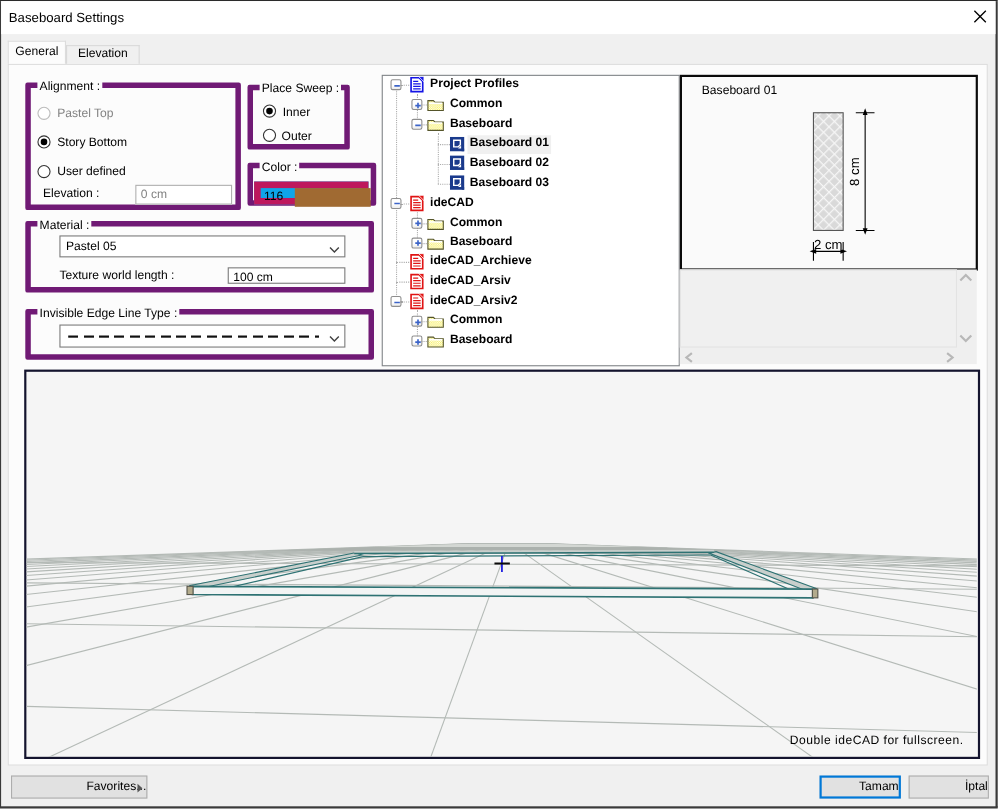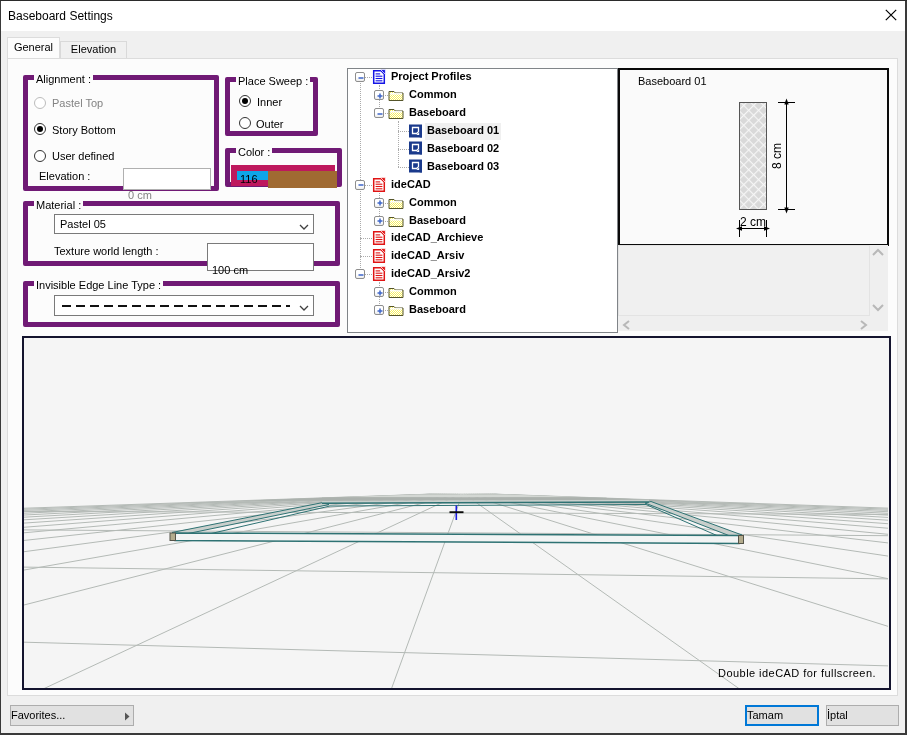--- a/index.html
+++ b/index.html
@@ -11,33 +11,33 @@
 .tab { position:absolute; font-size:11px; color:#000; text-align:center; }
 #tab1 { left:7px; top:37px; width:53px; height:21px; background:#fcfcfc; border:1px solid #dcdcdc; border-bottom:none; z-index:3; line-height:19px; }
 #tab2 { left:60px; top:41px; width:67px; height:17px; background:#f0f0f0; border:1px solid #d9d9d9; border-bottom:none; z-index:2; line-height:15px; }
 .grp { position:absolute; border:5px solid #701a75; border-radius:2px; }
 .grp > b { position:absolute; top:-7px; left:6px; background:#fcfcfc; font-weight:normal; font-size:11px; padding:0 2px; white-space:nowrap; }
 .radio { position:absolute; width:12px; height:12px; border-radius:50%; border:1px solid #333; background:#fff; }
 .radio.sel::after { content:""; position:absolute; left:2px; top:2px; width:6px; height:6px; border-radius:50%; background:#000; }
 .radio.dis { border-color:#bcbcbc; }
 .lbl { position:absolute; font-size:11px; color:#000; white-space:nowrap; }
 .lbl.gray { color:#838383; }
-.input { position:absolute; background:#fff; border:1px solid #7a7a7a; font-size:11px; padding:20px 0 0 4px; }
+.input { position:absolute; background:#fff; border:1px solid #7a7a7a; font-size:11px; padding:2px 0 0 4px; }
 .combo { position:absolute; background:#fff; border:1px solid #7a7a7a; font-size:11px; }
 .chev { position:absolute; right:4px; top:9px; }
 #tree { position:absolute; left:347px; top:68px; width:271px; height:265px; background:#fff; border:1px solid #808488; overflow:hidden;font-weight:bold; }
 .tl { position:absolute; font-size:11px; color:#000; white-space:nowrap; }
 .expbox { position:absolute; width:10px; height:10px; border:1px solid #8e8e8e; border-radius:2px; background:linear-gradient(#fff 55%,#ececec); line-height:0; }
 .expbox svg { position:absolute; left:-0.5px; top:-0.5px; }
 .dotv { position:absolute; width:0; border-left:1px dotted #ababab; }
 .doth { position:absolute; height:0; border-top:1px dotted #ababab; }
 #prevwrap { position:absolute; left:618px; top:68px; width:271px; height:178px; background:#fafafa; border:2px solid #0a0a0a; }
 #scrollarea { position:absolute; left:618px; top:245px; width:270px; height:86px; background:#efefef; }
 #view3d { position:absolute; left:22px; top:336px; width:869px; height:354px; background:#f5f5f5; border:2px solid #14142e; }
-.btn { position:absolute; background:#e1e1e1; border:1px solid #adadad; font-size:11px; text-align:left; color:#000; }
+.btn { position:absolute; background:#e1e1e1; border:1px solid #adadad; font-size:11px; text-align:right; color:#000; }
 #xbtn { position:absolute; left:883px; top:7px; width:14px; height:14px; }
 </style></head><body>
 <div id="dlg">
   <div class="bord" style="left:0;top:0;width:907px;height:1px;background:#2b2b2b"></div>
   <div class="bord" style="left:0;top:1px;width:1px;height:733px"></div>
   <div class="bord" style="left:905px;top:1px;width:2px;height:733px"></div>
   <div class="bord" style="left:0;top:733px;width:907px;height:2px"></div>
   <div id="title">
       <span>Baseboard Settings</span>
     <svg id="xbtn" viewBox="0 0 14 14">
@@ -78,21 +78,21 @@
 
   <div class="grp" style="left:23px;top:201px;width:317px;height:65px">
       <b>Material :</b>
     </div>
   <div class="combo" style="left:54px;top:214px;width:260px;height:20px;padding:3px 0 0 5px">Pastel 05
     <svg class="chev" width="10" height="6" viewBox="0 0 10 6">
         <path d="M1,1 L5,5 L9,1" stroke="#404040" stroke-width="1.3" fill="none"></path>
       </svg>
   </div>
   <div class="lbl" style="left:54px;top:245px">Texture world length :</div>
-  <div class="input" style="left:207px;top:243px;width:107px;height:28px">100 cm</div>
+  <div class="input" style="left:207px;top:243px;width:107px;height:15px">100 cm</div>
 
   <div class="grp" style="left:23px;top:281px;width:317px;height:46px">
       <b>Invisible Edge Line Type :</b>
     </div>
   <div class="combo" style="left:54px;top:295px;width:260px;height:21px">
     <div class="abs" style="left:7px;top:9px;width:228px;height:2px;background:repeating-linear-gradient(to right,#111 0,#111 9px,transparent 9px,transparent 14px)"></div>
     <svg class="chev" width="10" height="6" viewBox="0 0 10 6" style="top:9px">
         <path d="M1,1 L5,5 L9,1" stroke="#404040" stroke-width="1.3" fill="none"></path>
       </svg>
   </div>

